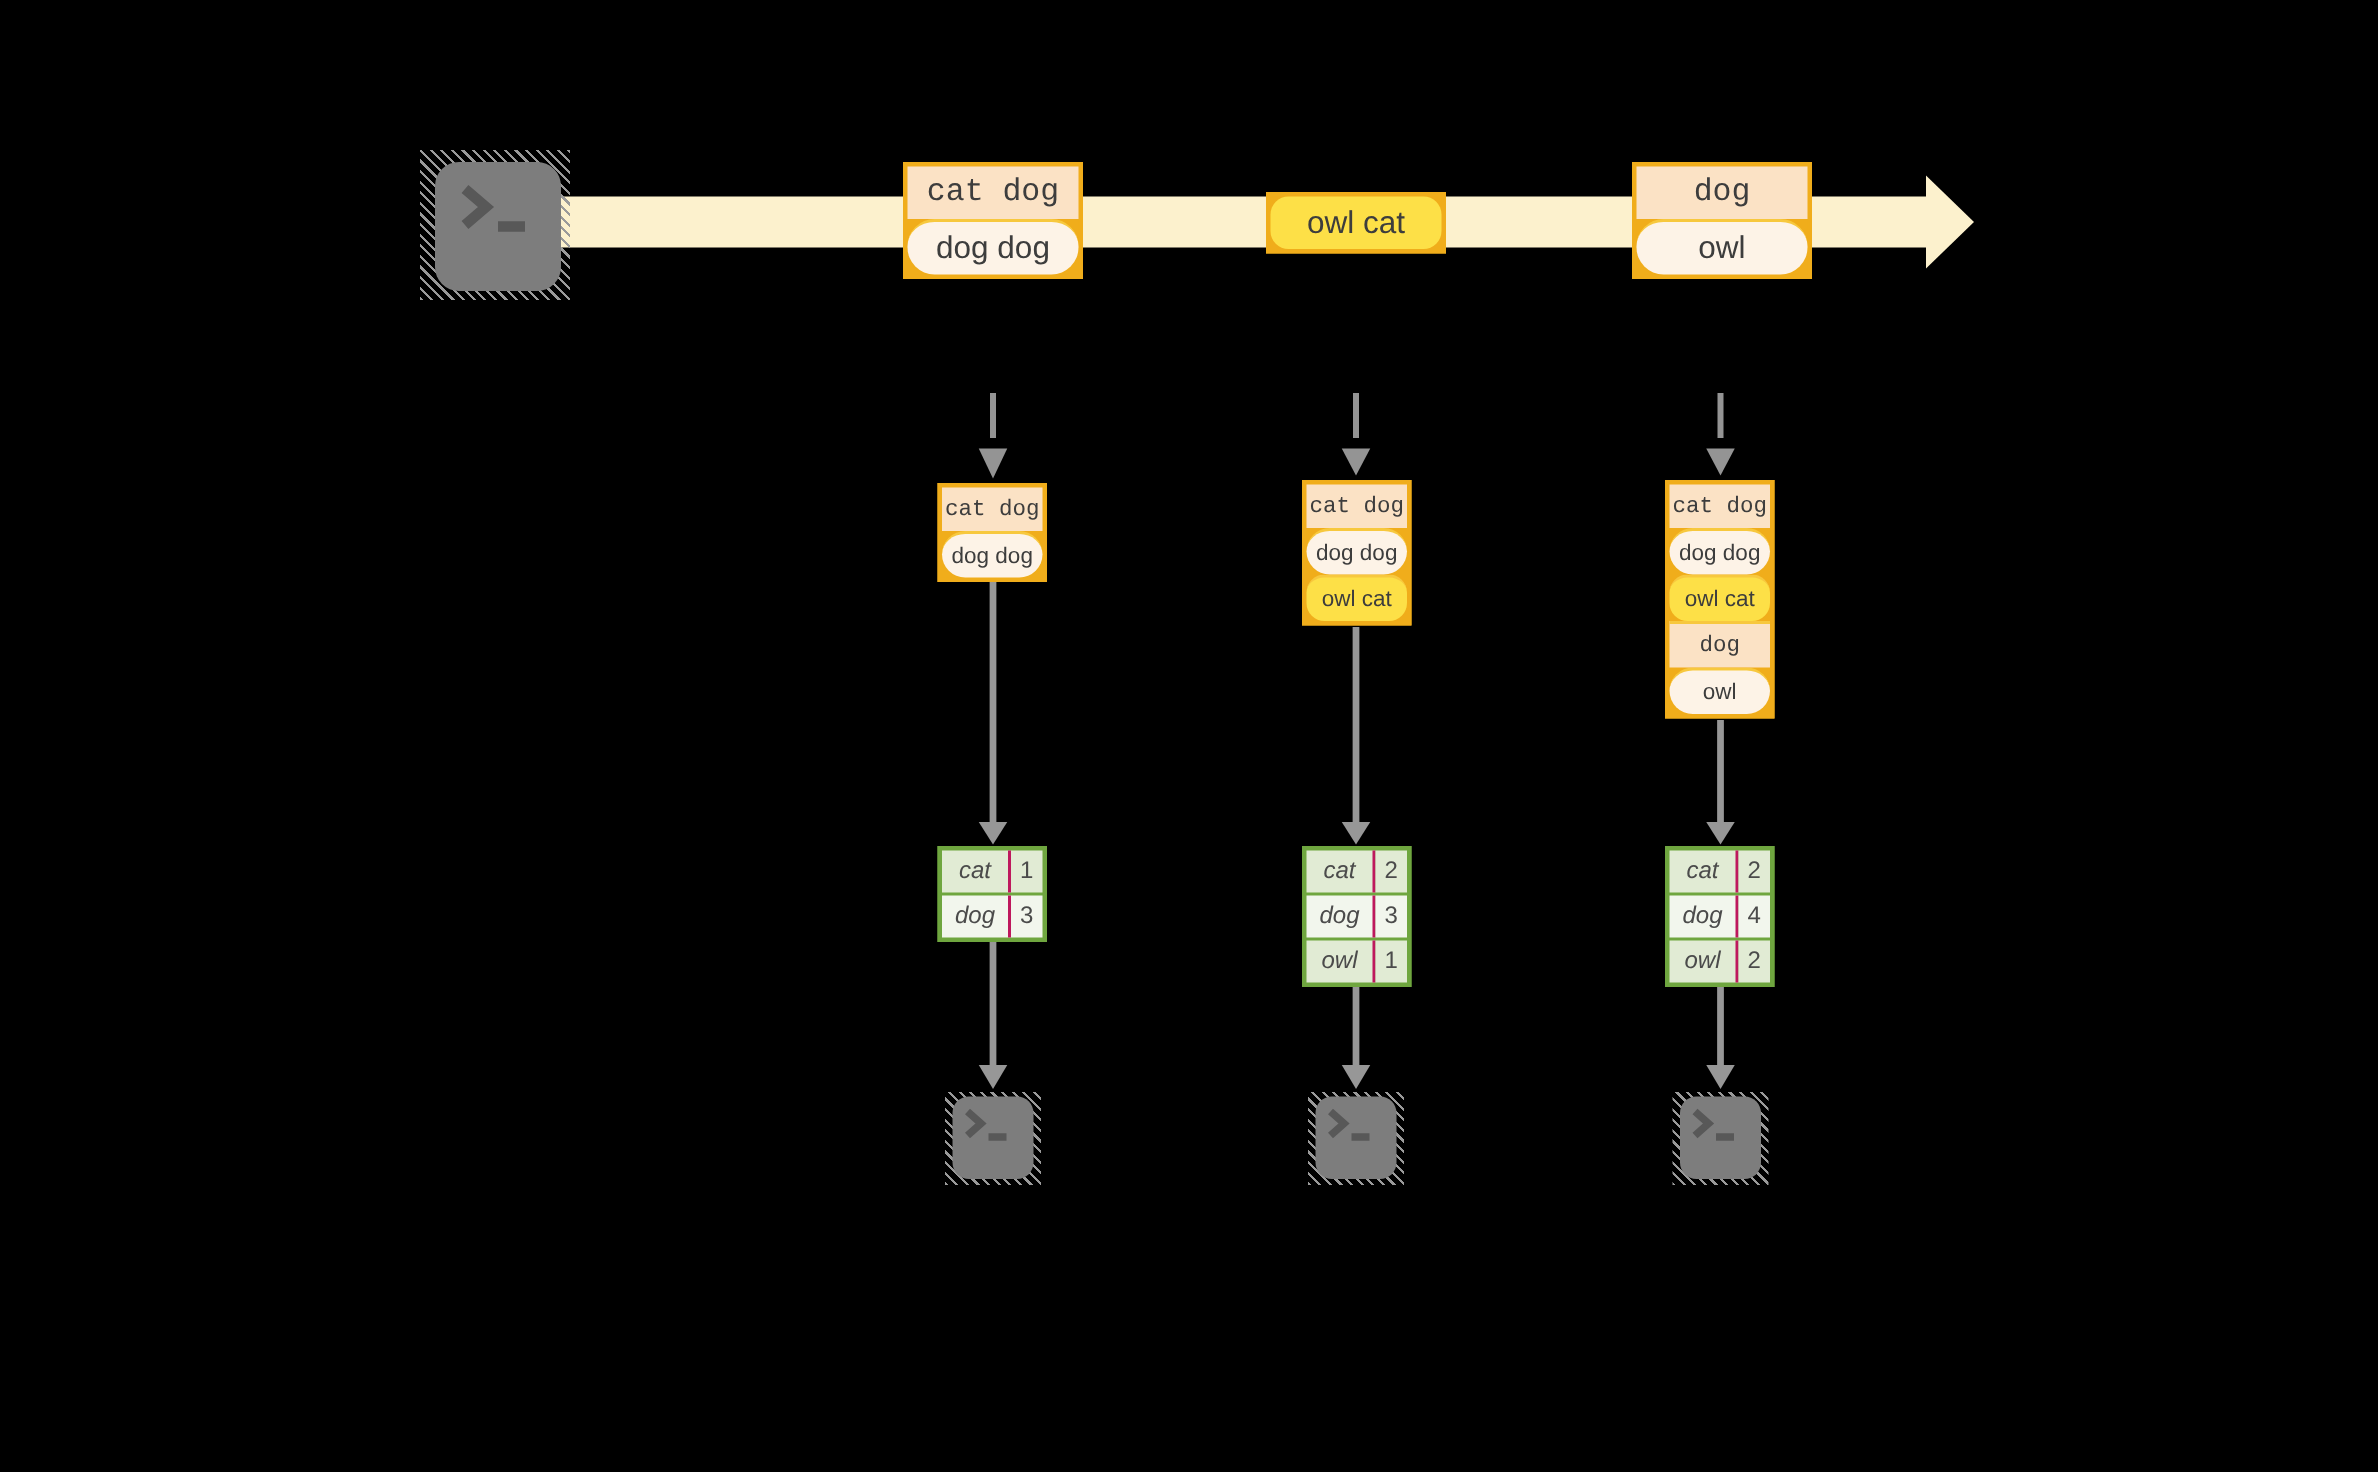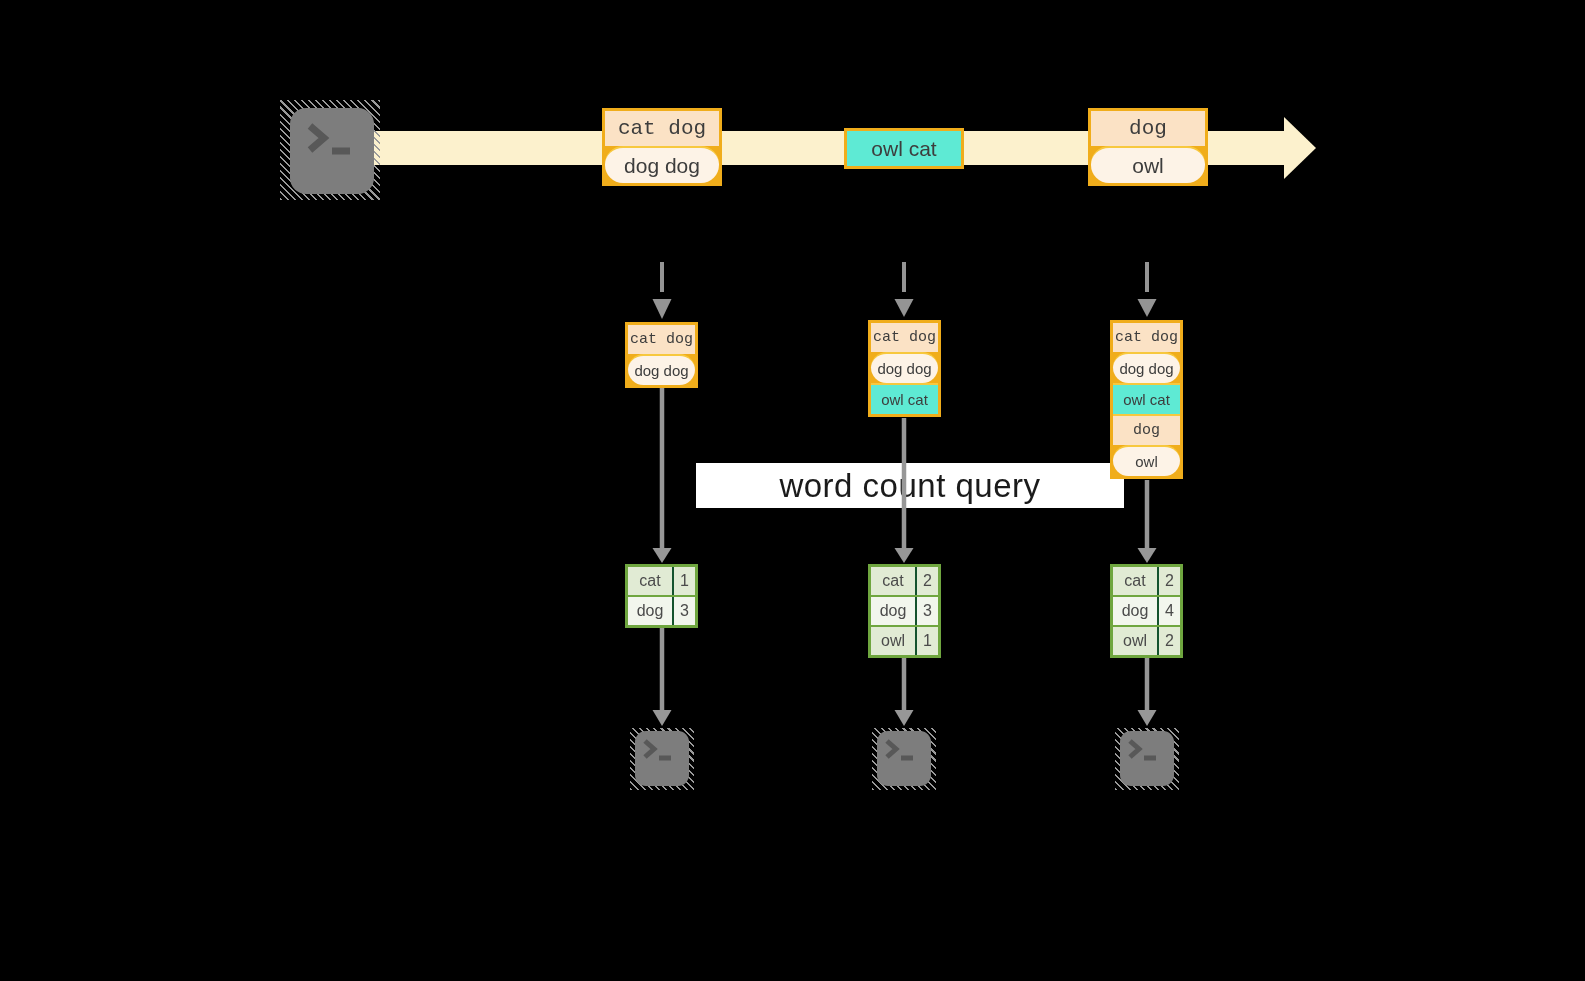--- a/index.html
+++ b/index.html
@@ -25,35 +25,35 @@
   
   .stack{border:3px solid #f0ad1b;width:73px;box-sizing:border-box;background:#f0ad1b;}
   .stack .row{height:29px;display:flex;align-items:center;justify-content:center;
     font-size:15px;color:#3d3d3d;}
   .stack .row + .row{border-top:2px solid #f7c83e;}
   #stack1{left:625px;top:322px;}
   #stack2{left:868px;top:320px;}
   #stack3{left:1110px;top:320px;}
 
   .peach{background:#fbe2c5;font-family:Liberation Mono, monospace;}
-  .mid{background:#5eead4;}
+  .mid{background:#fde047;border-radius:12px;}
   .cream{background:#fdf3e7;border-radius:18px;}
 
   
   .banner{left:696px;top:463px;width:428px;height:45px;background:#ffffff;
     display:flex;align-items:center;justify-content:center;}
   .banner span{font-size:33px;color:#1b1b1b;letter-spacing:.5px;white-space:nowrap;}
 
   
   .counts{border:3px solid #6fa63f;width:73px;box-sizing:border-box;background:#6fa63f;}
   .counts .trow{display:flex;height:28px;}
   .counts .trow + .trow{border-top:2px solid #6fa63f;}
   .counts .cell{display:flex;align-items:center;justify-content:center;
     font-size:16px;color:#4b4b4b;}
-  .counts .word{width:44px;border-right:2px solid #14532d;}
+  .counts .word{width:44px;border-right:2px solid #be185d;font-style:italic;}
   .counts .val{flex:1;}
   .dark{background:#e1ebd4;}
   .light{background:#f2f6ed;}
   #table1{left:625px;top:564px;}
   #table2{left:868px;top:564px;}
   #table3{left:1110px;top:564px;}
 
   
   .hatch{background:repeating-linear-gradient(45deg,#9a9a9a 0 1.5px,transparent 1.5px 5px);}
   .termbody{background:#7d7d7d;}
@@ -63,23 +63,20 @@
   .term-body-sm{width:54px;height:55px;border-radius:11px;}
 </style>
 </head>
 <body>
 
 <div id="canvas">
 
   <div class="abs stream-band"></div>
   <div class="abs stream-arrowhead"></div>
 
-  <div class="abs banner">
-    <span>word count query</span>
-  </div>
 
   <svg class="abs" style="left:0;top:0" width="1585" height="981">
 
     <g>
       <line x1="662" y1="262" x2="662" y2="298" stroke="#949494" stroke-width="4" stroke-dasharray="30 9"></line>
       <polygon points="652.5,299 671.5,299 662,319" fill="#949494"></polygon>
     </g>
     <g>
       <line x1="904" y1="262" x2="904" y2="298" stroke="#949494" stroke-width="4" stroke-dasharray="30 9"></line>
       <polygon points="894.5,299 913.5,299 904,317" fill="#949494"></polygon>

